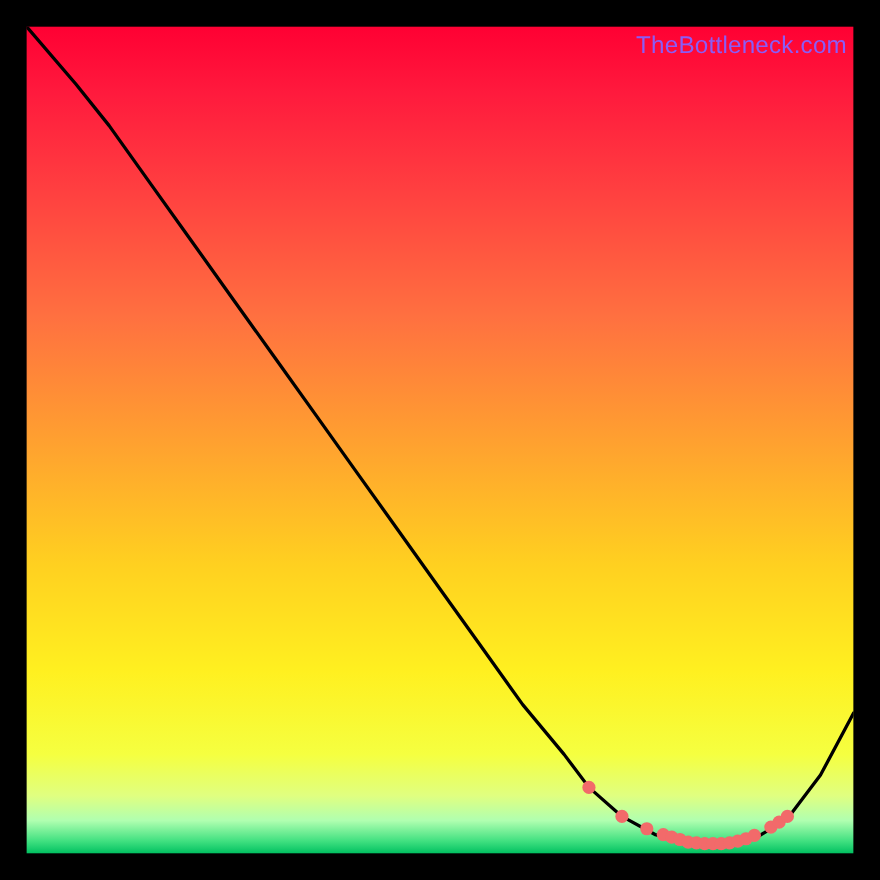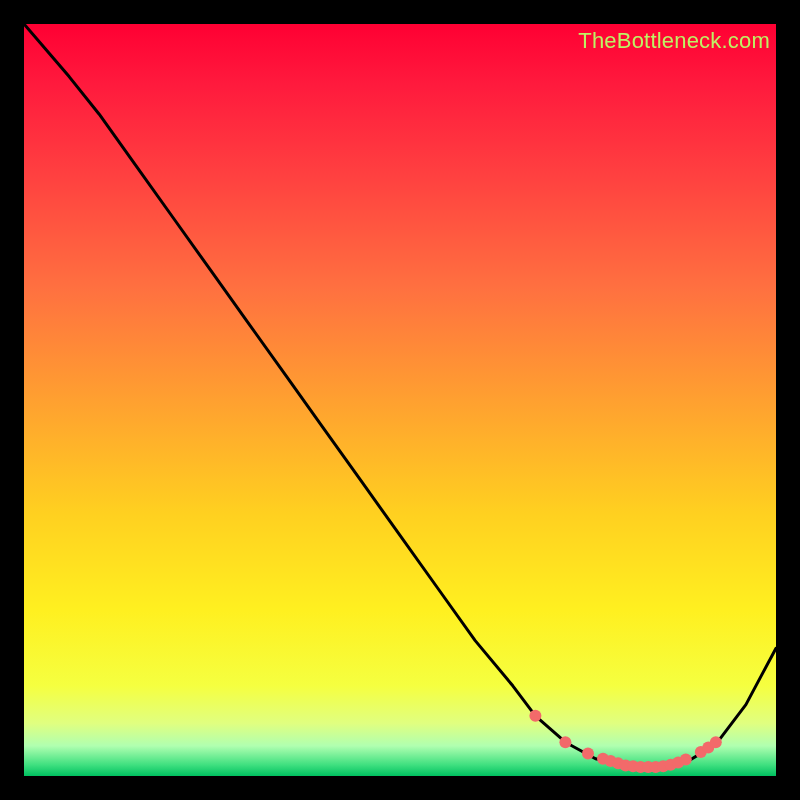--- a/index.html
+++ b/index.html
@@ -25,21 +25,21 @@
     top: 0;
     width: 752px;
     height: 752px;
   }
   .watermark {
     position: absolute;
     top: 4px;
     right: 6px;
     font-size: 22px;
     font-weight: 500;
-    color: #bef264;
+    color: #8b5cf6;
     letter-spacing: 0.2px;
   }
 </style>
 </head>
 <body>
 
 <div class="frame">
   <svg class="plot" viewBox="0 0 752 752" preserveAspectRatio="none">
     <defs>
       <linearGradient id="bg-grad" x1="0" y1="0" x2="0" y2="1">

